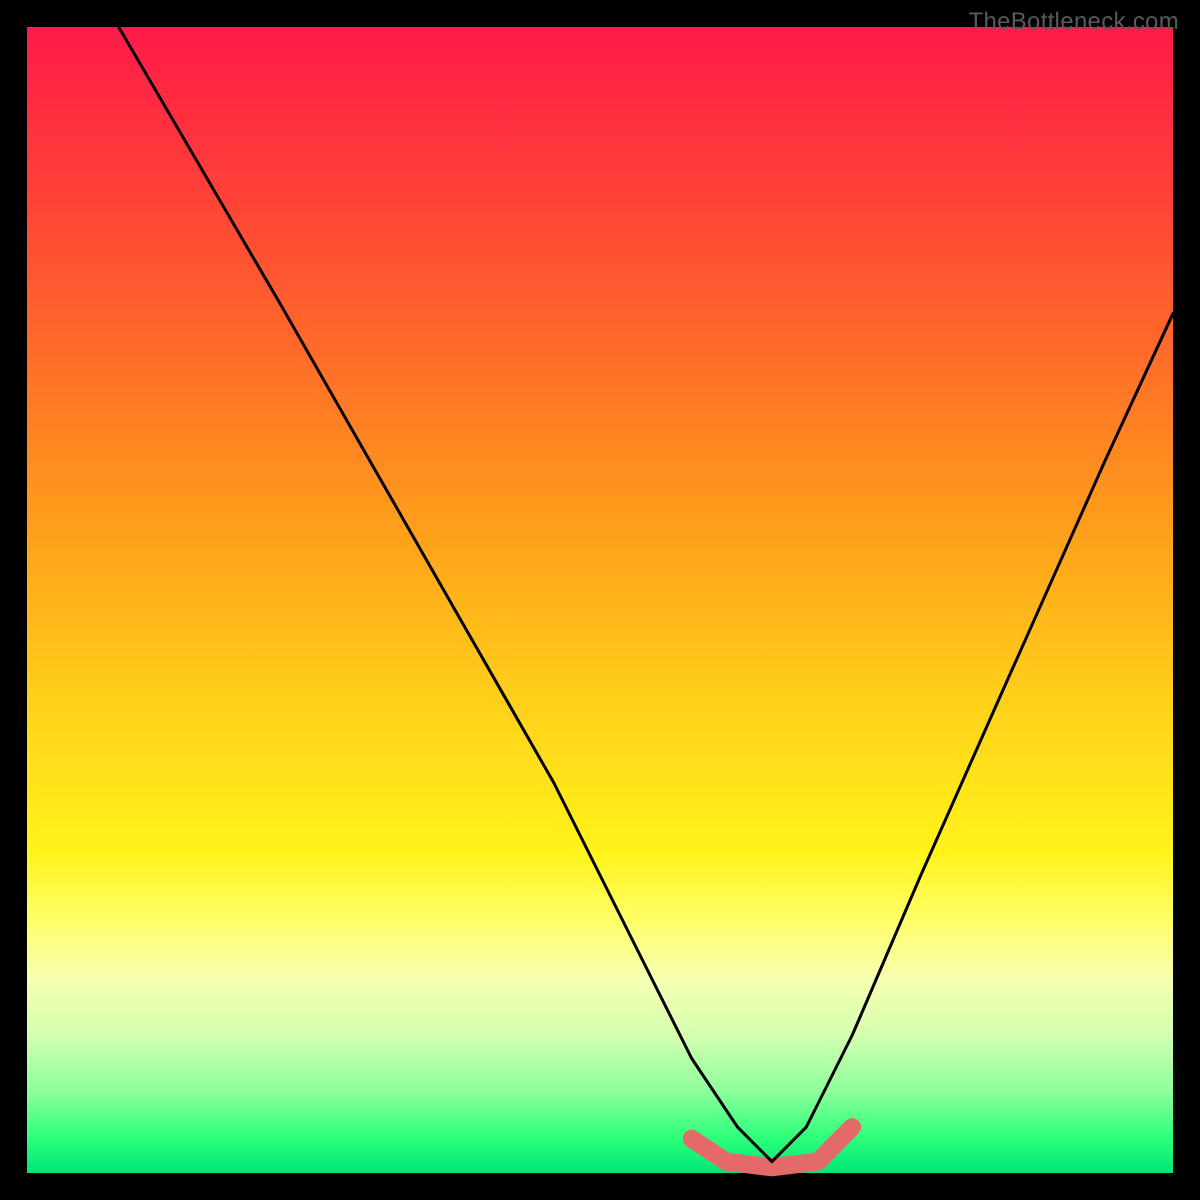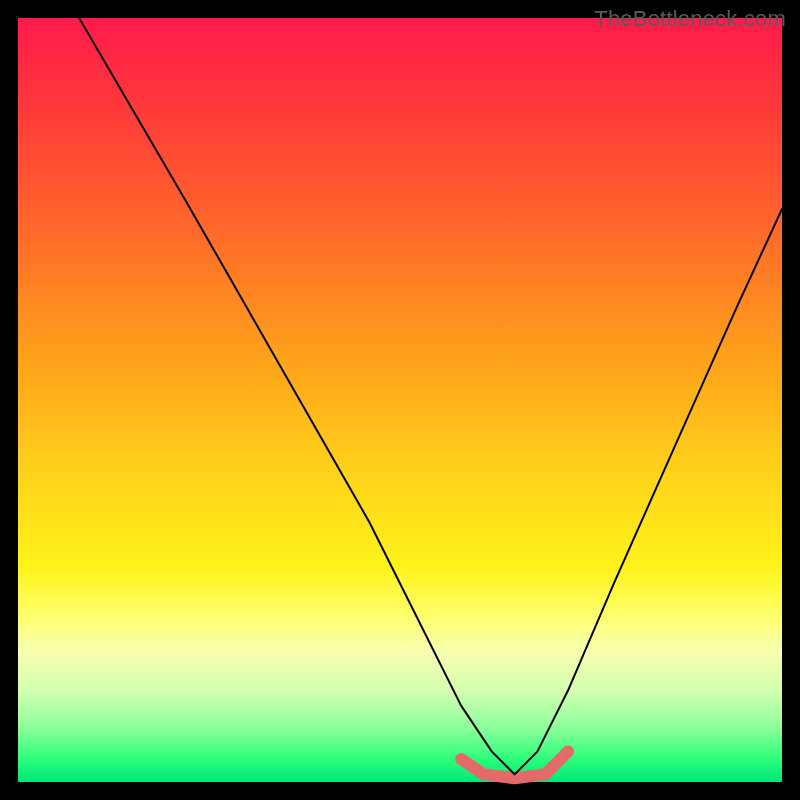--- a/index.html
+++ b/index.html
@@ -36,21 +36,21 @@
       #8aff9a 93%,
       #2cff7a 97%,
       #00e676 100%
     );
   }
   .watermark {
     position: absolute;
     top: 6px;
     right: 14px;
     color: #5a5a5a;
-    font-size: 22px;
+    font-size: 16px;
     letter-spacing: 0.2px;
     user-select: none;
   }
   svg.curve {
     position: absolute;
     left: 0;
     top: 0;
     width: 764px;
     height: 764px;
     overflow: visible;

